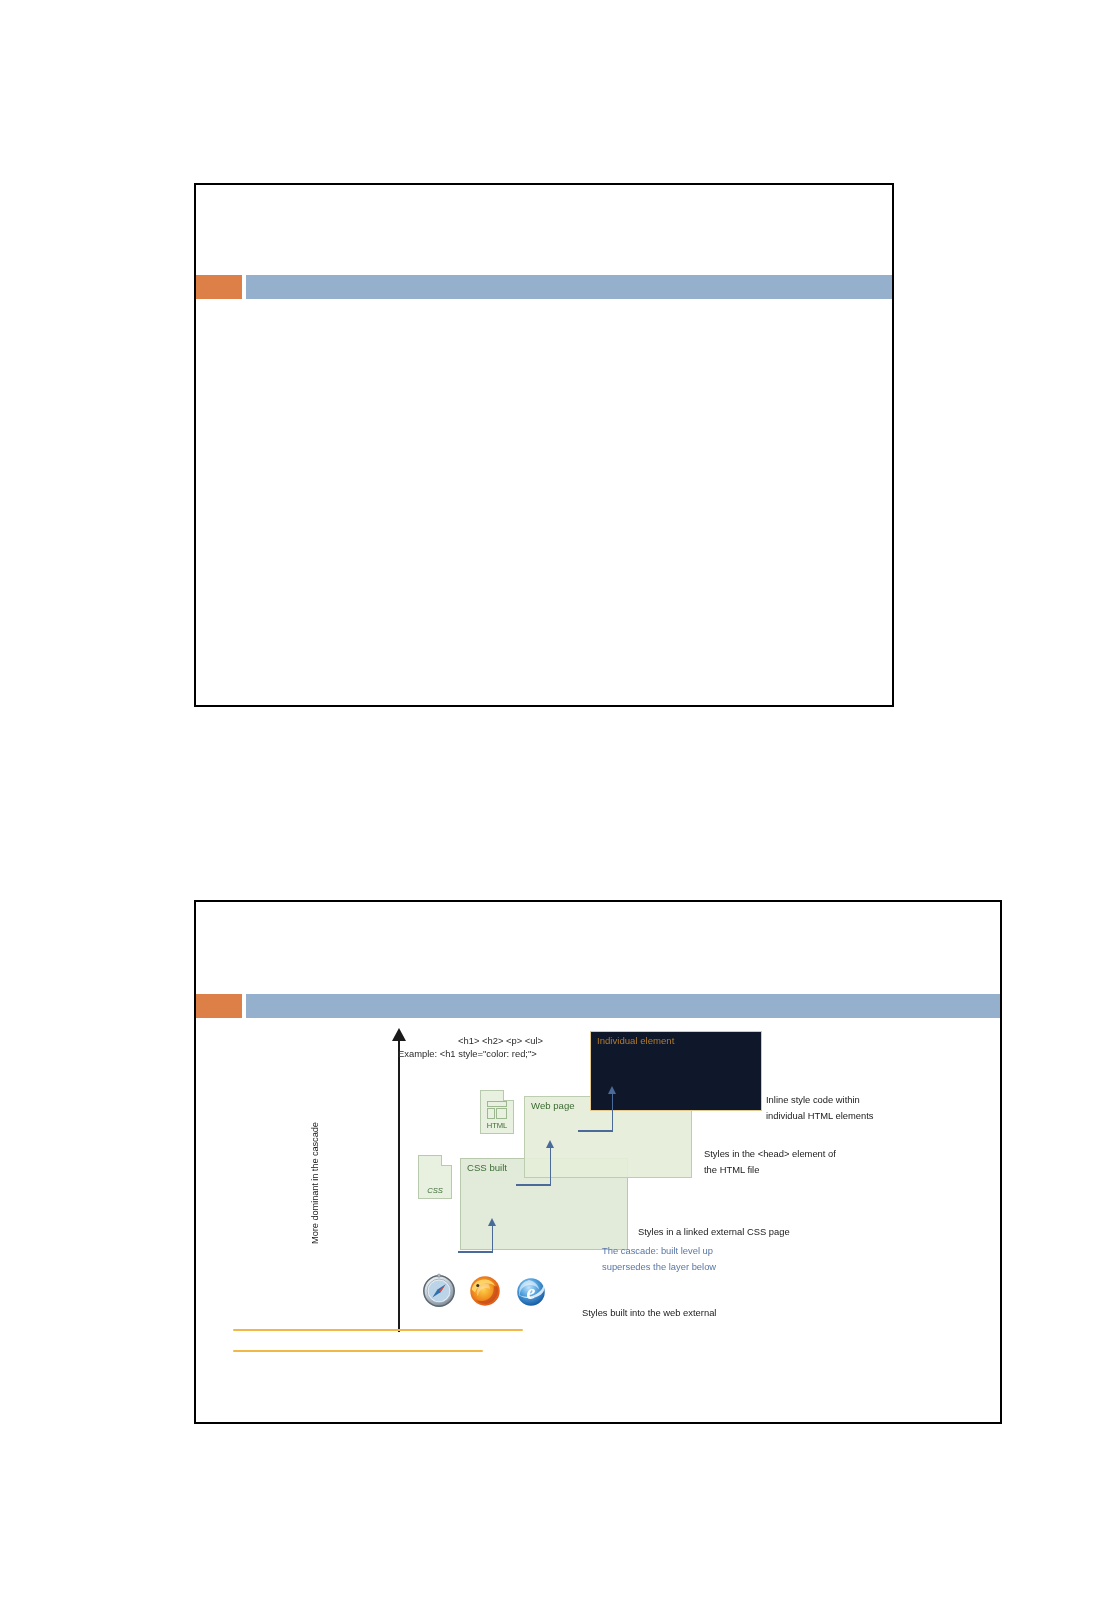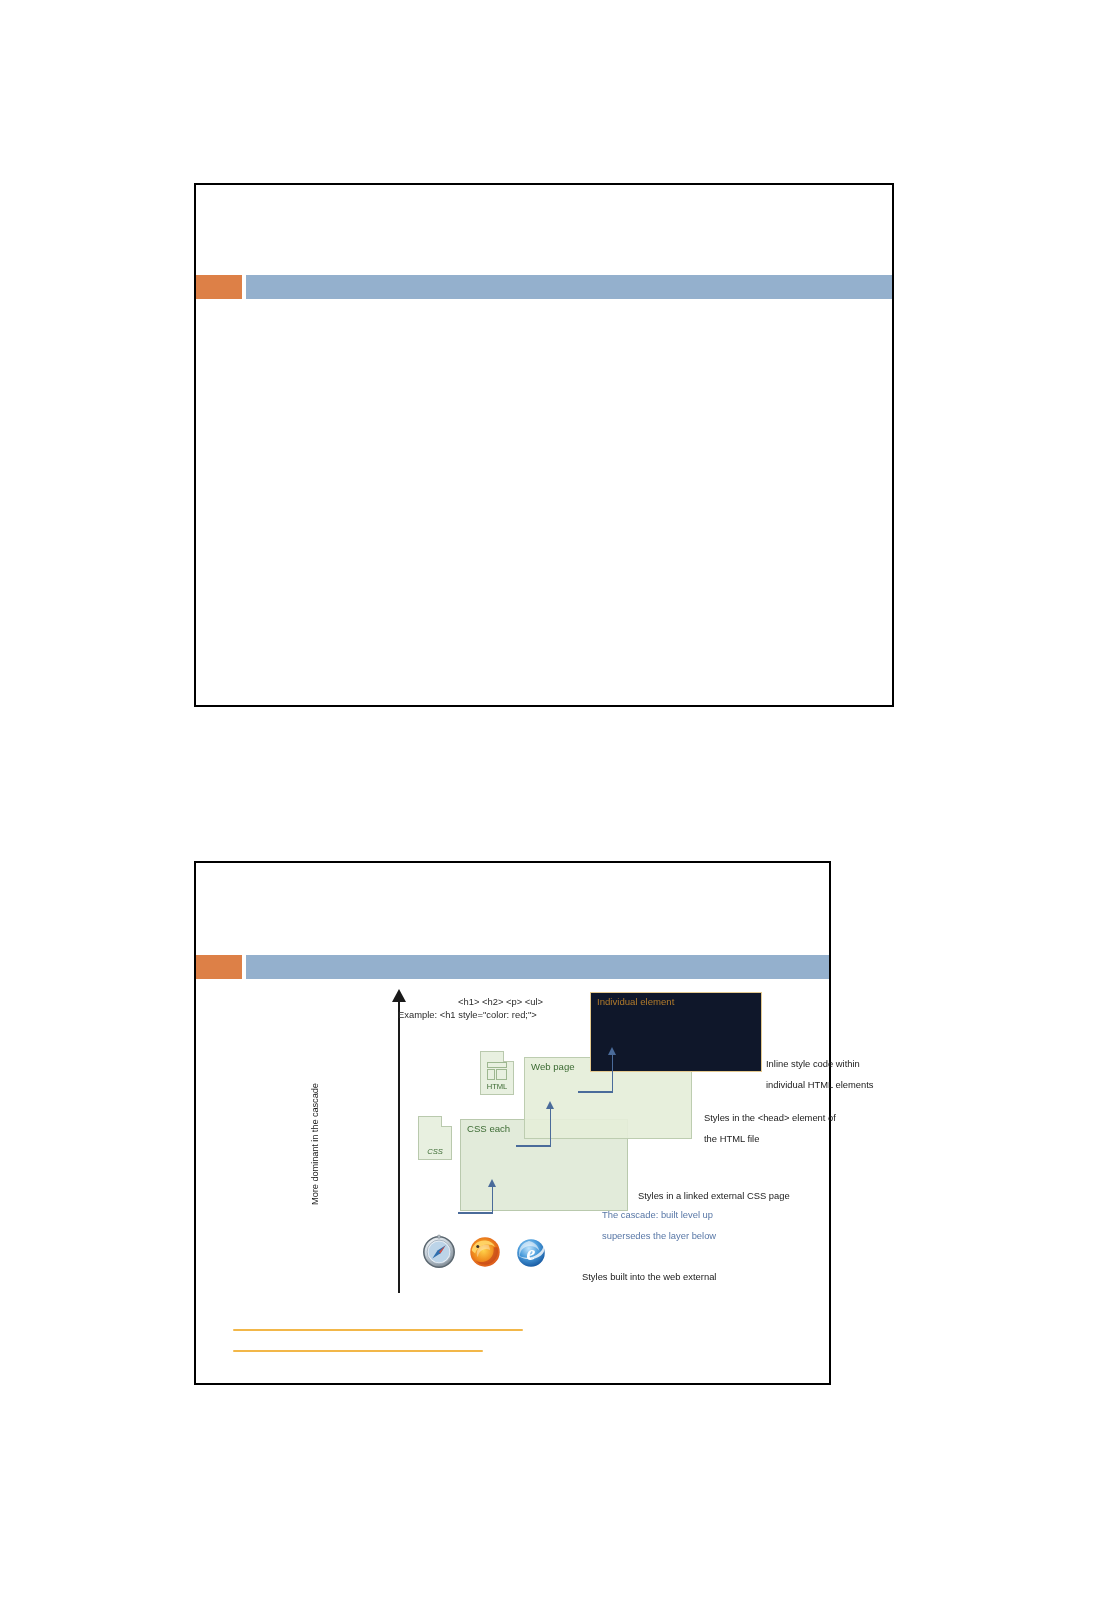--- a/index.html
+++ b/index.html
@@ -14,21 +14,21 @@
     overflow: hidden;
   }
 
   
   .slide {
     position: absolute;
     background: #ffffff;
     border: 2px solid #000000;
   }
   #slide-1 { left: 194px; top: 183px;  width: 700px; height: 524px; }
-  #slide-2 { left: 194px; top: 861px;  width: 637px; height: 524px; }
+  #slide-2 { left: 194px; top: 900px;  width: 808px; height: 524px; }
 
   .banner-row {
     position: absolute;
     left: 0; right: 0;
     height: 24px;
     display: flex;
     align-items: stretch;
   }
   #slide-1 .banner-row { top: 90px; }
   #slide-2 .banner-row { top: 92px; }
@@ -181,21 +181,21 @@
     width: 0; height: 0;
     border-left: 4.5px solid transparent;
     border-right: 4.5px solid transparent;
     border-bottom: 8px solid #4a6b9a;
   }
 
   
   .anno {
     position: absolute;
     font-size: 9.4px;
-    line-height: 21px;
+    line-height: 16px;
     color: #1a1a1a;
     z-index: 7;
     white-space: pre-line;
   }
   .anno.blue { color: #5877a6; }
 
   .code-line {
     position: absolute;
     font-size: 9.4px;
     line-height: 13px;
@@ -308,21 +308,21 @@
           </defs>
           <circle cx="20" cy="22" r="14.5" fill="url(#ieg)"></circle>
           <path d="M20 9.5c-6.9 0-12.5 5.6-12.5 12.5 0 2.1.5 4 1.4 5.7-1-3.1-.6-6.3 1.4-8.9 3-3.9 8.4-5.2 13.2-3.3 2.5 1 4.3 2.7 5.3 4.7-1-6-6.2-10.7-12.8-10.7z" fill="#ffffff" opacity="0.55"></path>
           <path d="M6.5 24.5c4 3 11 3.5 17.6.4 5.6-2.6 9-6.9 8.8-10.4 2 3.3 1.3 7.3-2.4 10.2-5 4-14.2 5.3-20.4 2.2-2-1-3.2-1.8-3.6-2.4z" fill="#ffffff" opacity="0.8"></path>
           <text x="20" y="29" font-family="'Liberation Serif',serif" font-size="21" font-style="italic" font-weight="bold" fill="#ffffff" text-anchor="middle">e</text>
         </svg>
       </div>
     </div>
 
     <div class="layer" id="layer-css">
-      <span class="layer-label">CSS each</span>
+      <span class="layer-label">CSS built</span>
     </div>
 
     <div class="file-icon" id="icon-css">
       <span class="fold"></span>
       <span class="fname">CSS</span>
     </div>
 
     <div class="layer" id="layer-web">
       <span class="layer-label">Web page</span>
     </div>

